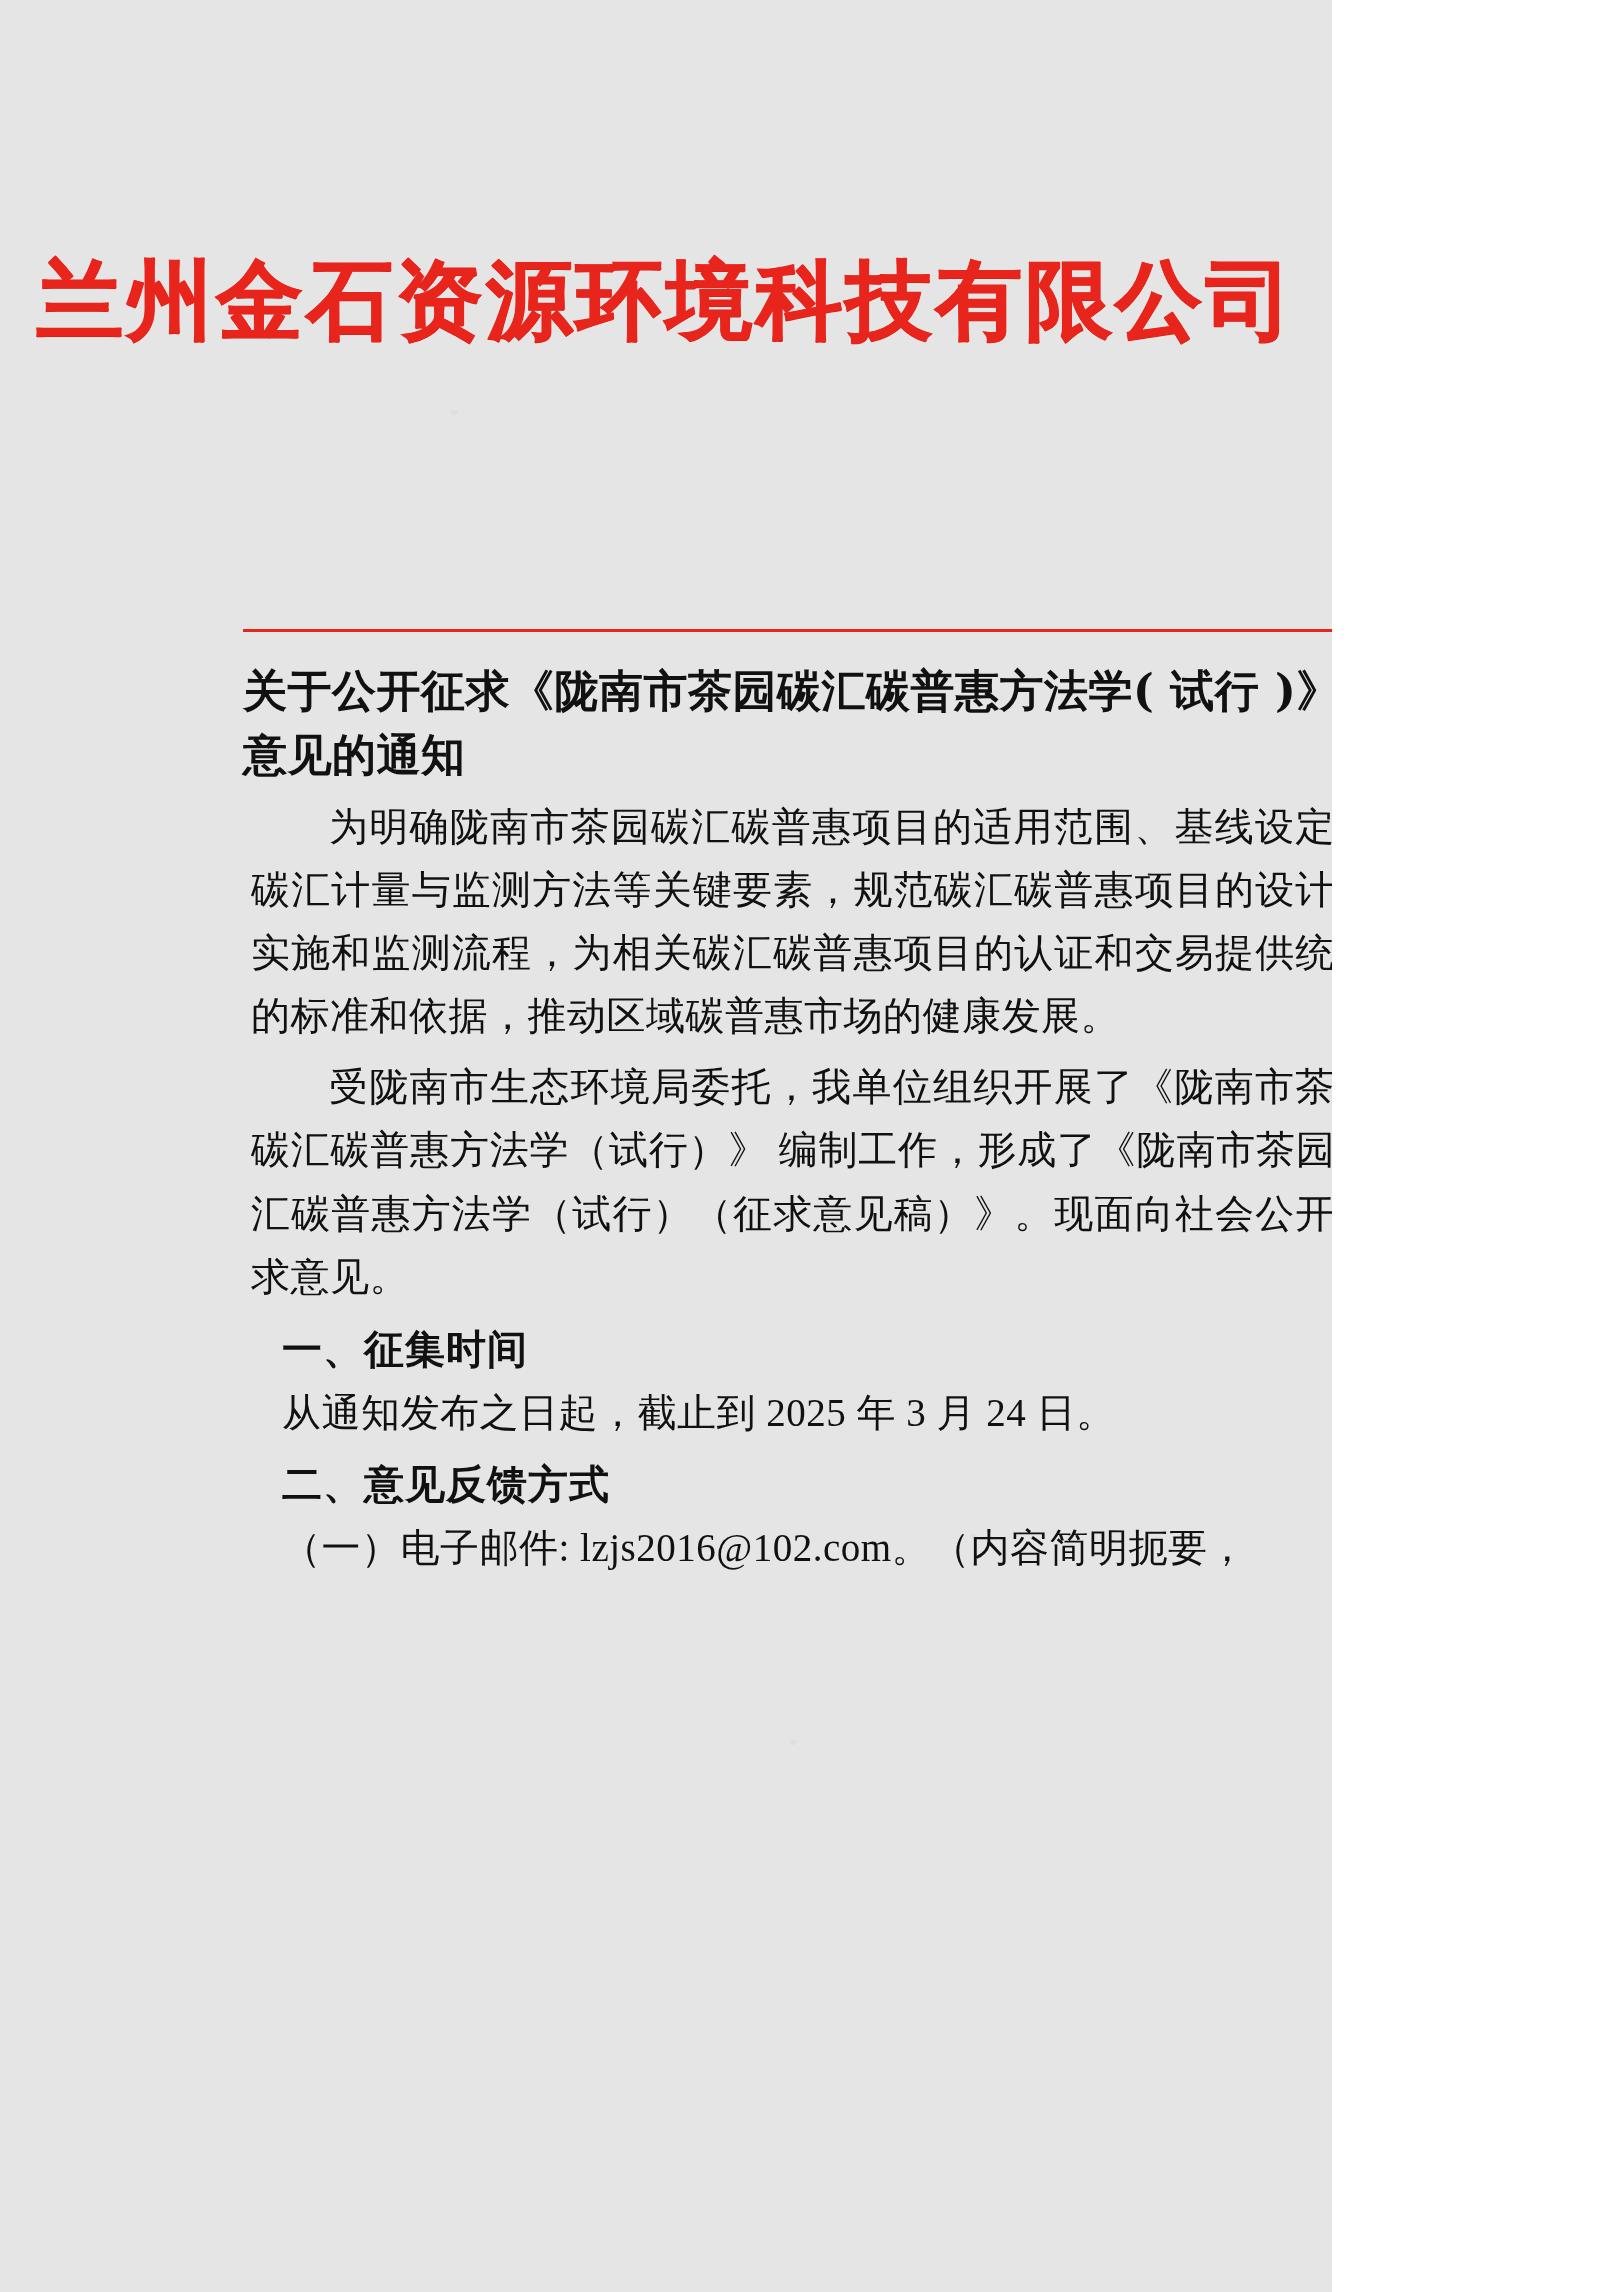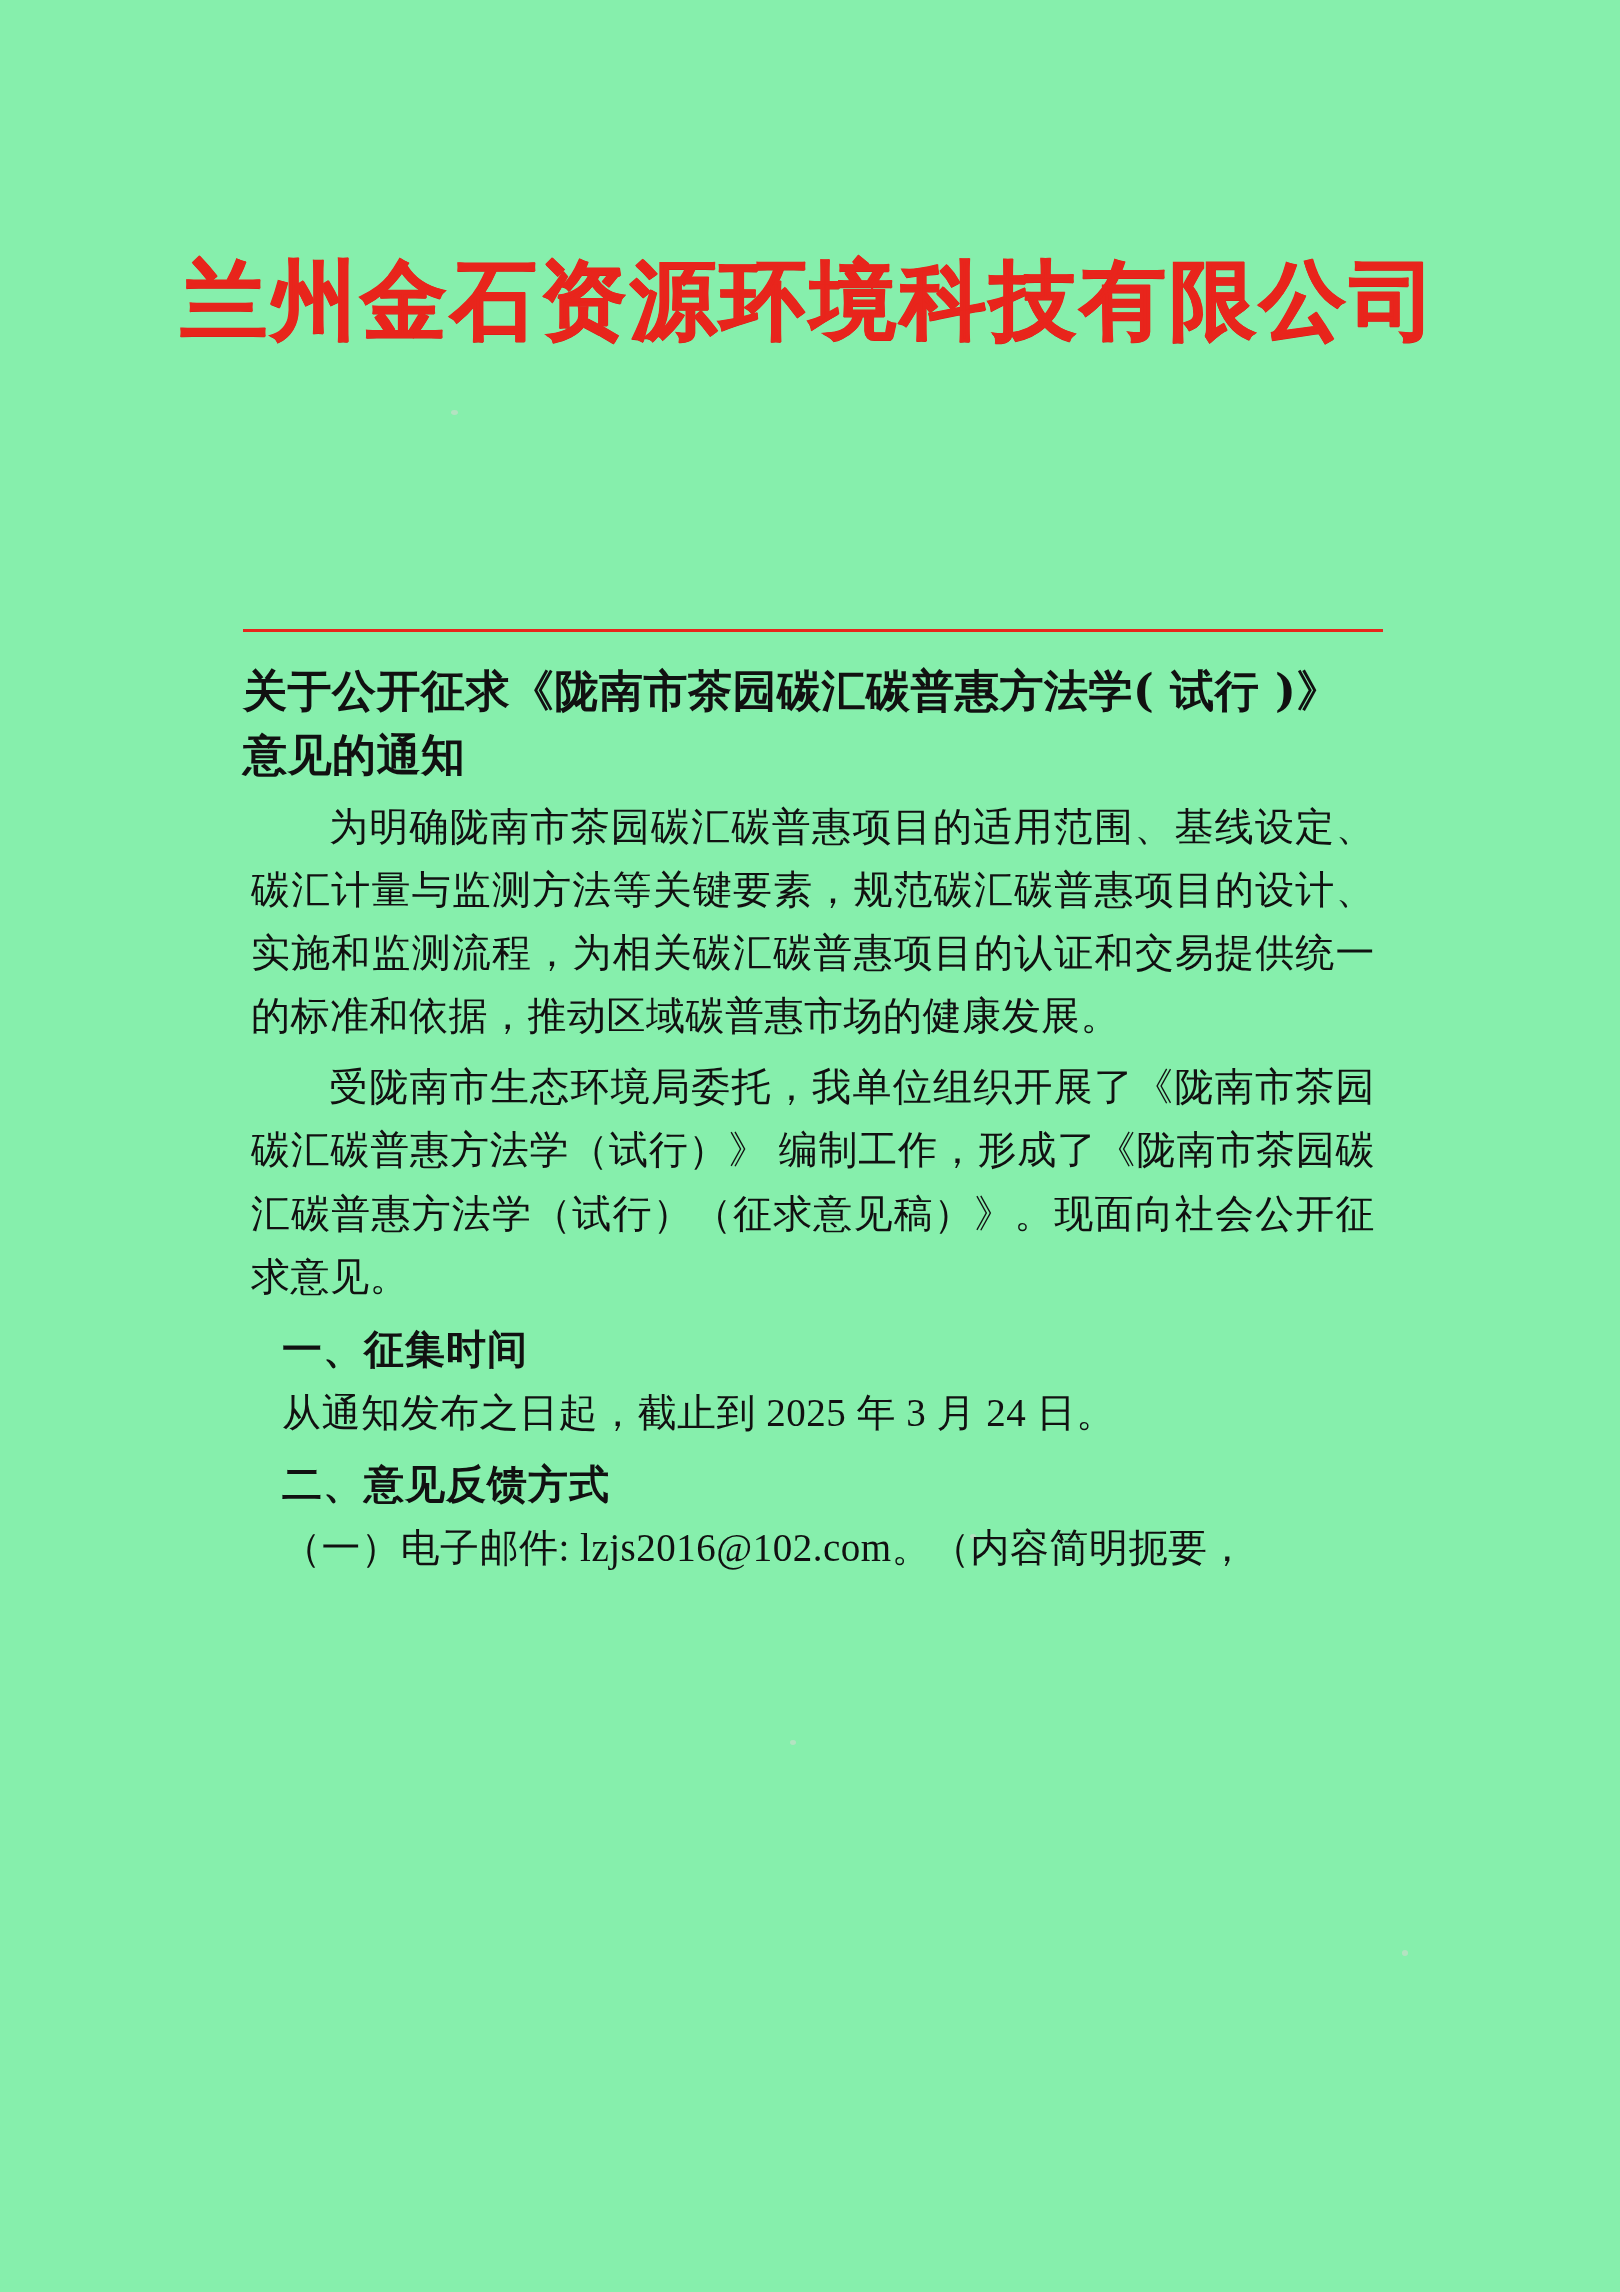--- a/index.html
+++ b/index.html
@@ -3,23 +3,23 @@
 <meta charset="utf-8">
 <title>通知</title>
 <style>
   html, body {
     margin: 0;
     padding: 0;
     background: #ffffff;
   }
   .page {
     position: relative;
-    width: 1620px;
+    width: 1332px;
     height: 2293px;
-    background: #86efac;
+    background: #e5e5e5;
     overflow: hidden;
     font-family: "Liberation Serif", "DejaVu Serif", serif;
   }
   
   .letterhead {
     position: absolute;
     top: 257px;
     left: 0;
     width: 100%;
     text-align: center;

